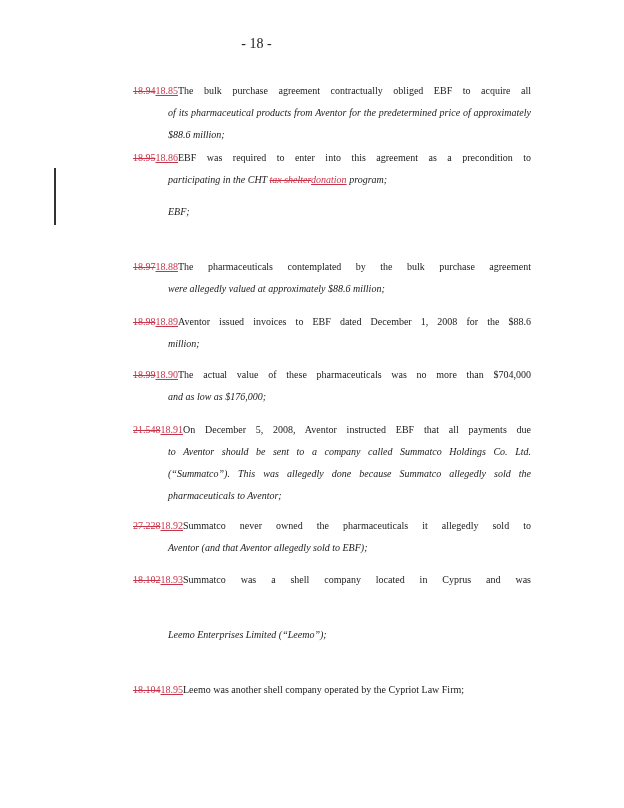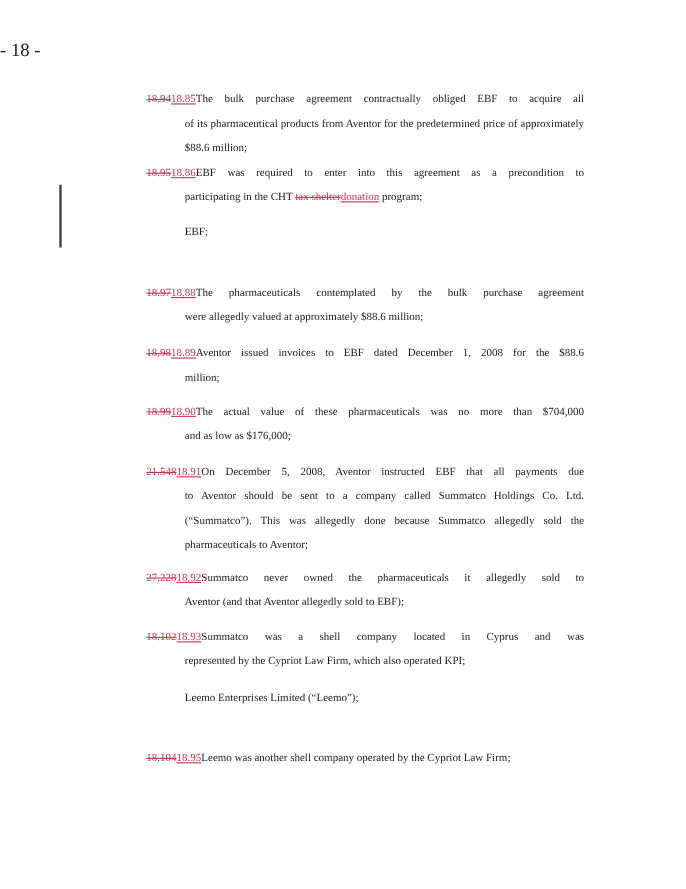--- a/index.html
+++ b/index.html
@@ -1,24 +1,24 @@
 <!DOCTYPE html>
 <html><head>
 <meta charset="utf-8">
 <style>
   html, body { margin: 0; padding: 0; background: #ffffff; }
   body { width: 624px; height: 808px; position: relative; overflow: hidden;
          font-family: "Liberation Serif", "DejaVu Serif", serif; color: #1a1a1a; }
-  .page-number { position: absolute; top: 36px; left: 0; width: 513px; 
-                 font-size: 17px; }
+  .page-number { position: absolute; top: 36px; left: 0; width: 513px; text-align: center;
+                 font-size: 14px; }
   .change-bar { position: absolute; left: 54px; top: 168px; width: 1.5px; height: 57px; background: #333; }
   .para { position: absolute; left: 133px; width: 398px; font-size: 10px; line-height: 22px;
           text-align: justify; }
   .para .first { display: block; text-indent: -0px; text-align: justify; text-align-last: justify; }
-  .para .rest { display: block; padding-left: 35px; }
+  .para .rest { display: block; padding-left: 35px; font-style: italic; }
   .del { color: #c8344a; text-decoration: line-through; }
   .ins { color: #c8344a; text-decoration: underline; }
   .nojust { text-align-last: left !important; }
 </style>
 </head>
 <body>
 
 <div class="page-number">- 18 -</div>
 <div class="change-bar"></div>
 
@@ -56,21 +56,20 @@
   <span class="rest">to Aventor should be sent to a company called Summatco Holdings Co. Ltd. (“Summatco”).  This was allegedly done because Summatco allegedly sold the pharmaceuticals to Aventor;</span>
 </div>
 
 <div class="para" style="top:515px">
   <span class="first"><span class="del">27.228</span><span class="ins">18.92</span><span>Summatco never owned the pharmaceuticals it allegedly sold to</span></span>
   <span class="rest">Aventor (and that Aventor allegedly sold to EBF);</span>
 </div>
 
 <div class="para" style="top:569px">
   <span class="first"><span class="del">18.102</span><span class="ins">18.93</span><span>Summatco was a shell company located in Cyprus and was</span></span>
-  <span class="rest">represented by the Cypriot Law Firm, which also operated KPI;</span>
 </div>
 
 <div class="para" style="top:624px">
   <span class="rest">Leemo Enterprises Limited (“Leemo”);</span>
 </div>
 
 <div class="para" style="top:679px">
   <span class="first nojust"><span class="del">18.104</span><span class="ins">18.95</span><span>Leemo was another shell company operated by the Cypriot Law Firm;</span></span>
 </div>
 

